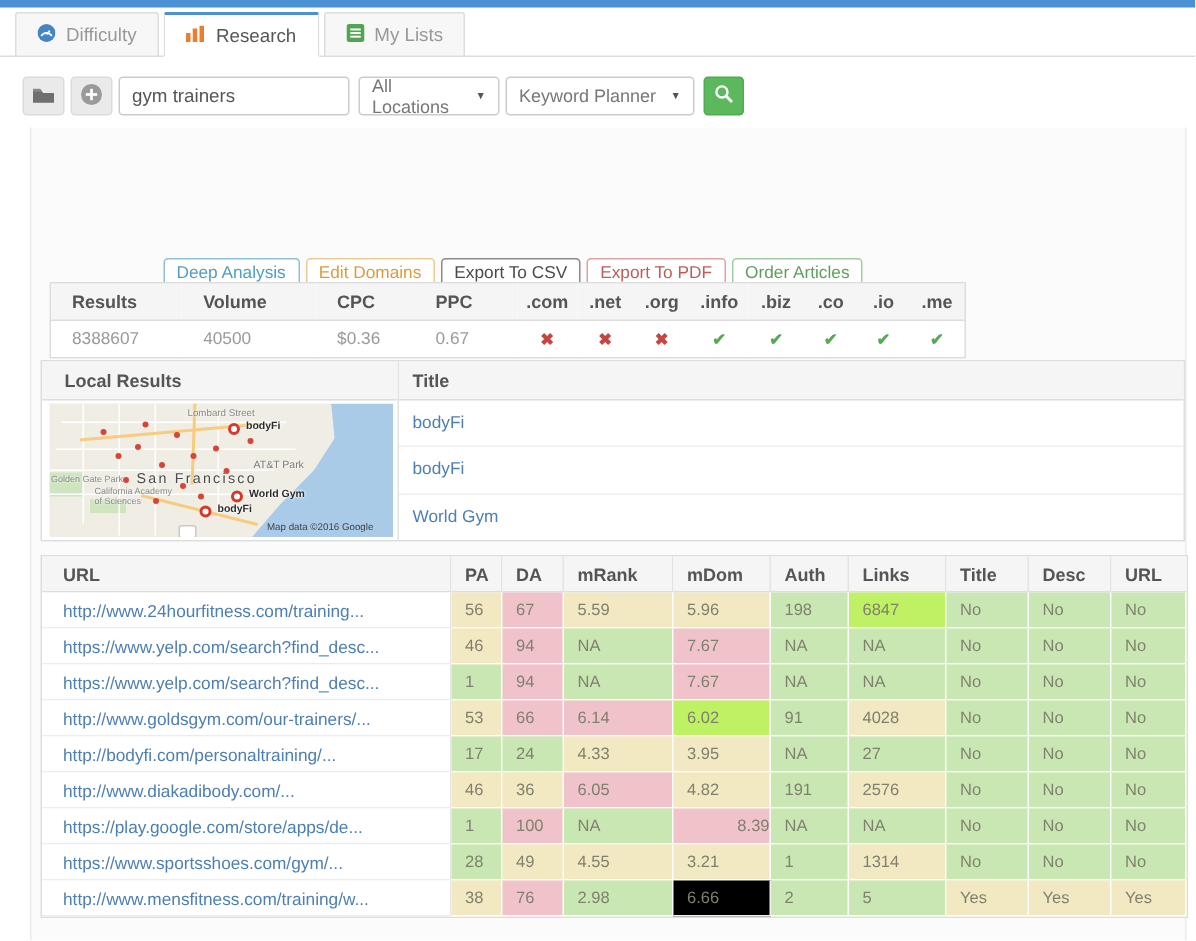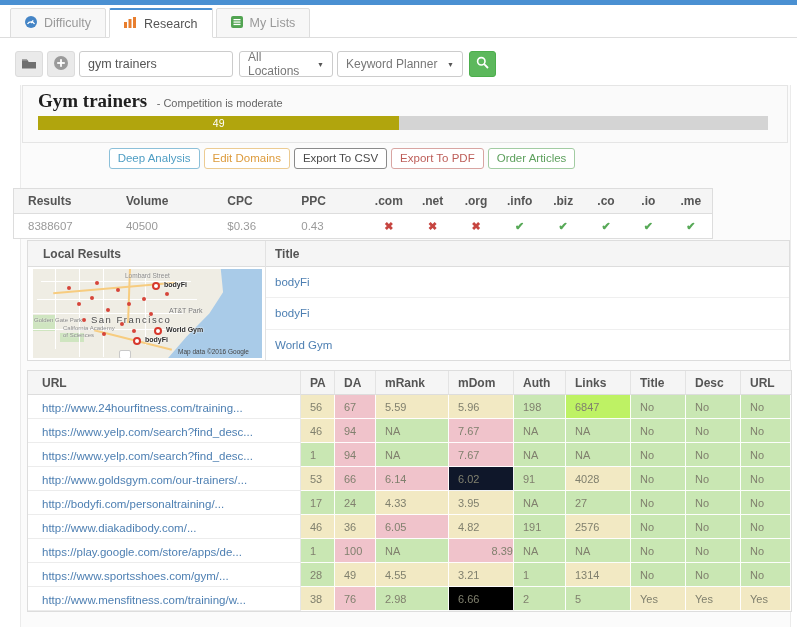--- a/index.html
+++ b/index.html
@@ -34,25 +34,25 @@
        border-left:1px solid #ebebeb;border-right:1px solid #ebebeb;box-sizing:border-box;}
   
   .summary{position:absolute;left:22px;top:85px;width:766px;height:58px;background:#fafafa;
        border:1px solid #e5e5e5;box-sizing:border-box;padding:4px 19px 0 15px;z-index:1;}
   .kw-title{font-family:"Liberation Serif",serif;font-size:19px;font-weight:bold;color:#1f1f1f;}
   .kw-note{font-size:11px;color:#666;margin-left:5px;}
   .progress{margin-top:4px;height:14px;background:var(--progress-track,#d4d4d4);}
   .progress-fill{height:100%;background:var(--progress-fill,#b1a50d);display:flex;align-items:center;
        justify-content:center;color:#fff;font-size:10.5px;}
   
-  .actions{position:absolute;top:148px;left:0;width:684px;display:flex;justify-content:center;gap:4px;z-index:1;}
+  .actions{position:absolute;top:172px;left:0;width:684px;display:flex;justify-content:center;gap:4px;z-index:1;}
   .act{background:#fff;border:1px solid;border-radius:3px;font-size:11.5px;padding:3px 8px;
        font-family:inherit;cursor:pointer;line-height:13px;}
   
-  .stats{position:absolute;top:188px;left:13px;width:700px;border-collapse:collapse;z-index:1;
+  .stats{position:absolute;top:188px;left:33px;width:611px;border-collapse:collapse;z-index:1;
        background:#fff;border:1px solid #ddd;}
   .stats th{background:#f5f5f5;border-top:1px solid #ddd;border-bottom:1px solid #ddd;color:#555;
        font-weight:bold;height:24px;text-align:left;padding:0 0 0 14px;font-size:12px;}
   .stats th.tld{text-align:center;padding:0;}
   .stats td{background:#fff;border-bottom:1px solid #ddd;height:24px;color:#9a9a9a;
        font-size:11.5px;padding:0 0 0 14px;}
   .stats td.tldv{text-align:center;padding:0;}
   .mark-x{color:var(--cross-red,#c64540);font-size:11px;font-weight:bold;}
   .mark-c{color:var(--check-green,#57a957);font-size:11px;font-weight:bold;}
   
@@ -170,29 +170,20 @@
         <svg width="13" height="13">
             <circle cx="5.3" cy="5.3" r="3.7" fill="none" stroke="#fff" stroke-width="1.6"></circle>
             <line x1="8.2" y1="8.2" x2="12" y2="12" stroke="#fff" stroke-width="1.8"></line>
           </svg>
       </span>
     </button>
   </div>
 
   <div class="well"></div>
 
-  <div class="summary">
-    <span class="kw-title">Gym trainers</span>
-    <span class="kw-note">- Competition is moderate</span>
-    <div class="progress">
-      <div class="progress-fill" id="progress-fill" style="width: 49.5%;">
-        <span>49</span>
-      </div>
-    </div>
-  </div>
 
   <div class="actions" id="actions">
       <button class="act" style="color: rgb(79, 158, 196); border-color: rgb(140, 192, 217);">Deep Analysis</button>
       <button class="act" style="color: rgb(221, 155, 60); border-color: rgb(236, 203, 146);">Edit Domains</button>
       <button class="act" style="color: rgb(74, 74, 74); border-color: rgb(138, 138, 138);">Export To CSV</button>
       <button class="act" style="color: rgb(189, 93, 88); border-color: rgb(216, 165, 162);">Export To PDF</button>
       <button class="act" style="color: rgb(93, 160, 93); border-color: rgb(162, 204, 162);">Order Articles</button>
     </div>
 
   <table class="stats">
@@ -224,21 +215,21 @@
           <th class="tld">.co</th>
           <th class="tld">.io</th>
           <th class="tld">.me</th>
         </tr>
       </thead>
     <tbody>
         <tr id="stats-row">
           <td>8388607</td>
           <td>40500</td>
           <td>$0.36</td>
-          <td>0.43</td>
+          <td>0.67</td>
           <td class="tldv"><span class="mark-x">✖</span></td>
           <td class="tldv"><span class="mark-x">✖</span></td>
           <td class="tldv"><span class="mark-x">✖</span></td>
           <td class="tldv"><span class="mark-c">✔</span></td>
           <td class="tldv"><span class="mark-c">✔</span></td>
           <td class="tldv"><span class="mark-c">✔</span></td>
           <td class="tldv"><span class="mark-c">✔</span></td>
           <td class="tldv"><span class="mark-c">✔</span></td>
         </tr>
       </tbody>
@@ -369,21 +360,21 @@
           <td class="c" style="background: rgb(201, 231, 179);">NA</td>
           <td class="c" style="background: rgb(201, 231, 179);">No</td>
           <td class="c" style="background: rgb(201, 231, 179);">No</td>
           <td class="c" style="background: rgb(201, 231, 179);">No</td>
         </tr>
         <tr>
           <td class="urlcell"><span class="url-link">http://www.goldsgym.com/our-trainers/...</span></td>
           <td class="c" style="background: rgb(242, 233, 195);">53</td>
           <td class="c" style="background: rgb(240, 195, 203);">66</td>
           <td class="c" style="background: rgb(240, 195, 203);">6.14</td>
-          <td class="c" style="background: #0f172a;">6.02</td>
+          <td class="c" style="background: #bef264;">6.02</td>
           <td class="c" style="background: rgb(201, 231, 179);">91</td>
           <td class="c" style="background: rgb(242, 233, 195);">4028</td>
           <td class="c" style="background: rgb(201, 231, 179);">No</td>
           <td class="c" style="background: rgb(201, 231, 179);">No</td>
           <td class="c" style="background: rgb(201, 231, 179);">No</td>
         </tr>
         <tr>
           <td class="urlcell"><span class="url-link">http://bodyfi.com/personaltraining/...</span></td>
           <td class="c" style="background: rgb(201, 231, 179);">17</td>
           <td class="c" style="background: rgb(201, 231, 179);">24</td>

